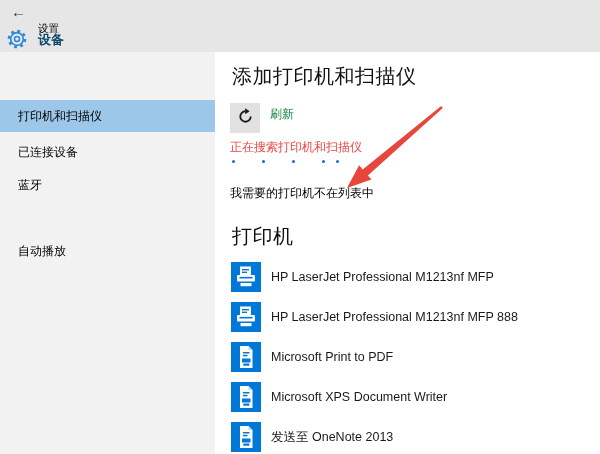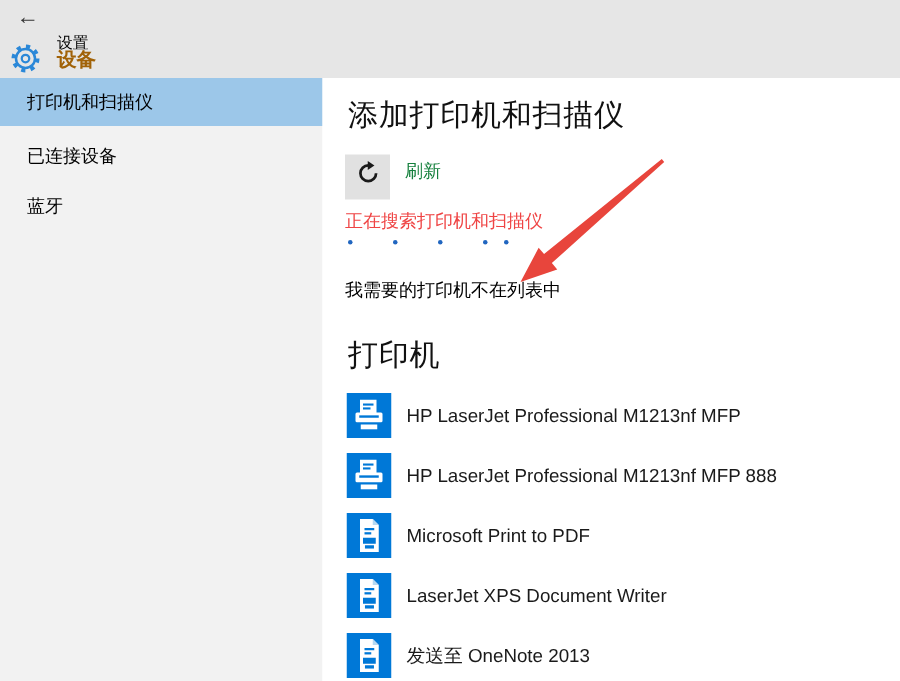--- a/index.html
+++ b/index.html
@@ -8,25 +8,25 @@
     background:#ffffff;
     font-family:"Liberation Sans","DejaVu Sans",sans-serif;
     color:#000;
     -webkit-font-smoothing:antialiased;
   }
   
   .topbar{position:absolute;left:0;top:0;width:600px;height:52px;background:#e6e6e6;}
   .back{position:absolute;left:11px;top:3px;font-size:15px;color:#333;line-height:18px;cursor:pointer;}
   .apptitle{position:absolute;left:38px;top:22px;font-size:10.5px;color:#000;}
   .gear{position:absolute;left:7px;top:29px;width:20px;height:20px;}
-  .pagetitle{position:absolute;left:38px;top:31px;font-size:13px;font-weight:700;color:#a16207;}
+  .pagetitle{position:absolute;left:38px;top:31px;font-size:13px;font-weight:700;color:#0c4a6e;}
   
   .sidebar{position:absolute;left:0;top:52px;width:215px;height:402px;background:#f2f2f2;}
   .sideitem{position:absolute;left:0;width:215px;height:33px;display:flex;align-items:center;
-    padding-left:18px;box-sizing:border-box;font-size:12px;color:#000;cursor:pointer;}
+    padding-left:18px;box-sizing:border-box;font-size:12px;color:#000;cursor:pointer;margin-top:48px;}
   .sideitem.sel{background:#9cc7e9;height:32px;}
   
   .content{position:absolute;left:215px;top:52px;width:385px;height:402px;background:#fff;}
   .h1{position:absolute;left:232px;font-size:20px;font-weight:300;color:#111;letter-spacing:0.5px;}
   .refreshbtn{position:absolute;left:230px;top:103px;width:30px;height:30px;background:#e1e1e1;
     display:flex;align-items:center;justify-content:center;cursor:pointer;}
   .refreshlabel{position:absolute;left:270px;top:106px;font-size:12px;color:#15803d;}
   .searching{position:absolute;left:230px;top:139px;font-size:12px;color:#ef4444;}
   .dot{position:absolute;top:160px;width:3px;height:3px;border-radius:50%;background:#2166c0;}
   .link{position:absolute;left:230px;top:185px;font-size:12px;color:#000000;cursor:pointer;text-decoration:none;}
@@ -55,20 +55,23 @@
 
 <div class="sidebar">
   <div class="sideitem sel" style="top:0">
       <span>打印机和扫描仪</span>
     </div>
   <div class="sideitem" style="top:36px">
       <span>已连接设备</span>
     </div>
   <div class="sideitem" style="top:69px">
       <span>蓝牙</span>
+    </div>
+  <div class="sideitem" style="top:135px">
+      <span>自动播放</span>
     </div>
 </div>
 
 <div class="content"></div>
 
 <div class="h1" style="top:63px">添加打印机和扫描仪</div>
 
 <div class="refreshbtn">
   <span>
     <svg viewBox="0 0 24 24" width="19" height="19">
@@ -141,21 +144,21 @@
     <svg viewBox="0 0 30 30" width="30" height="30">
       <rect width="30" height="30" fill="#0078d7"></rect>
       <path d="M9 4 h8.5 l4 4 v18 H9 z" fill="#fff"></path>
       <path d="M17.5 4 l4 4 h-4 z" fill="#b6d9f3"></path>
       <rect x="12" y="10" width="6.5" height="1.5" fill="#0078d7"></rect>
       <rect x="12" y="12.8" width="4.5" height="1.5" fill="#0078d7"></rect>
       <rect x="11" y="16.5" width="8.5" height="4" fill="#0078d7"></rect>
       <rect x="12.3" y="21.5" width="6" height="2.2" fill="#0078d7"></rect>
     </svg>
   </span>
-  <span class="pname">LaserJet XPS Document Writer</span>
+  <span class="pname">Microsoft XPS Document Writer</span>
 </div>
 
 <div class="row" style="top:422px">
   <span class="picon">
     <svg viewBox="0 0 30 30" width="30" height="30">
       <rect width="30" height="30" fill="#0078d7"></rect>
       <path d="M9 4 h8.5 l4 4 v18 H9 z" fill="#fff"></path>
       <path d="M17.5 4 l4 4 h-4 z" fill="#b6d9f3"></path>
       <rect x="12" y="10" width="6.5" height="1.5" fill="#0078d7"></rect>
       <rect x="12" y="12.8" width="4.5" height="1.5" fill="#0078d7"></rect>

